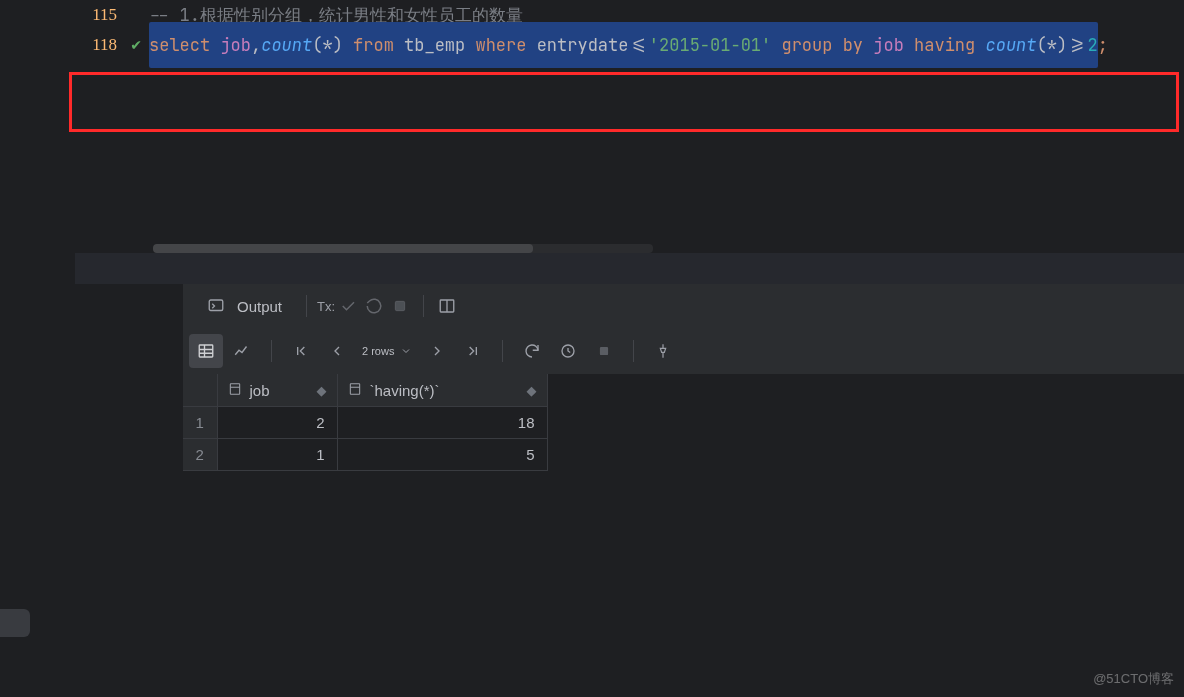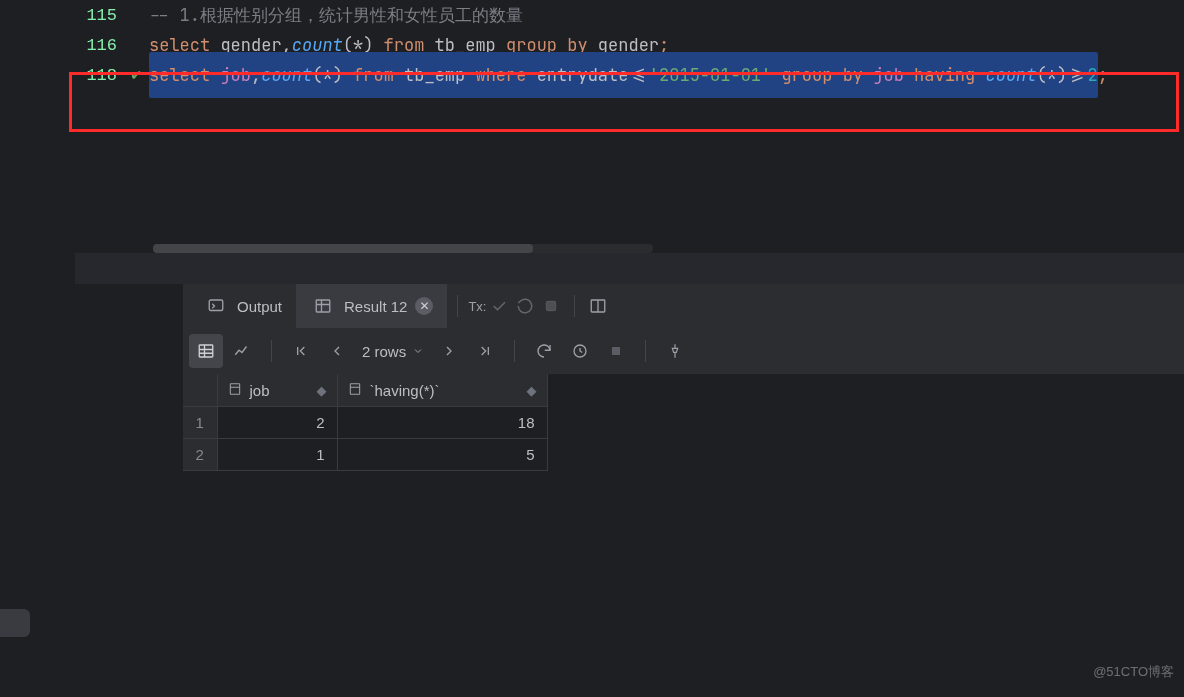--- a/index.html
+++ b/index.html
@@ -5,21 +5,21 @@
   * { box-sizing: border-box; margin: 0; padding: 0; }
   html, body { width: 1184px; height: 697px; background: #1e1f22; font-family: "Segoe UI", Arial, sans-serif; color: #bcbec4; overflow: hidden; }
   .app { display: flex; height: 100%; width: 100%; }
   .leftbar { width: 75px; height: 100%; background: #1e1f22; position: relative; }
   .leftbar .blob { position: absolute; left: 0; bottom: 60px; width: 30px; height: 28px; background: #393b40; border-top-right-radius: 6px; border-bottom-right-radius: 6px; }
   .maincol { flex: 1; display: flex; flex-direction: column; height: 100%; min-width: 0; }
   
   .editor-wrap { position: relative; height: 260px; background: #1e1f22; }
   .code-line { height: 30px; line-height: 30px; font-family: "JetBrains Mono", Consolas, monospace; font-size: 17px; white-space: pre; }
   .line-row { display: flex; align-items: center; height: 30px; }
-  .ln { width: 48px; text-align: right; color: #86efac; font-family: Liberation Mono, monospace; font-size: 17px; padding-right: 6px; }
+  .ln { width: 48px; text-align: right; color: #fdba74; font-family: Liberation Serif, serif; font-size: 17px; padding-right: 6px; }
   .gut-icon { width: 26px; display: flex; justify-content: center; align-items: center; }
   .codecol { flex: 1; min-width: 0; }
   .comment { color: #7a7e85; }
   .kw { color: #cf8e6d; }
   .fn { color: #56a8f5; font-style: italic; }
   .ident { color: #bcbec4; }
   .ident2 { color: #c77dbb; }
   .str { color: #6aab73; }
   .num { color: #2aacb8; }
   .star { color: #bcbec4; }
@@ -42,56 +42,51 @@
   .tab { height: 44px; display: flex; align-items: center; gap: 8px; padding: 0 14px; color: #bcbec4; font-size: 15px; }
   .tab.active { background: #393b40; }
   .tab .close { width: 18px; height: 18px; border-radius: 50%; background: #5a5d63; display: flex; align-items: center; justify-content: center; font-size: 12px; color: #d0d1d4; }
   .tool-sep { width: 1px; height: 22px; background: #43454a; margin: 0 10px; }
   .ticon { width: 26px; height: 26px; display: flex; align-items: center; justify-content: center; color: #9da0a8; }
   .ticon svg { stroke: #9da0a8; }
   .ticon.dis { opacity: 0.5; }
   .tbrow { height: 46px; background: #2b2d30; display: flex; align-items: center; padding-left: 6px; gap: 2px; }
   .iconbtn { width: 34px; height: 34px; display: flex; align-items: center; justify-content: center; border-radius: 4px; color: #9da0a8; }
   .iconbtn.on { background: #43454a; color: #d0d1d4; }
-  .rowstxt { color: #bcbec4; font-size: 15px; padding: 0 6px; display: flex; align-items: center; gap: 6px; }
+  .rowstxt { color: #bcbec4; font-size: 11px; padding: 0 6px; display: flex; align-items: center; gap: 6px; }
   
   .grid { background: #1e1f22; }
   .grid table { border-collapse: collapse; }
   .grid th, .grid td { border-right: 1px solid #393b40; border-bottom: 1px solid #393b40; font-size: 15px; height: 32px; font-family: "Segoe UI", Arial, sans-serif; }
   .grid th { background: #2b2d30; font-weight: normal; color: #bcbec4; text-align: left; padding: 0 10px; }
   .grid th.corner { width: 34px; background: #2b2d30; }
   .grid td.rownum { width: 34px; background: #2b2d30; color: #868a91; text-align: center; }
   .grid td.cell { background: #1e1f22; color: #bcbec4; text-align: right; padding: 0 12px; }
   .colhdr { display: flex; align-items: center; gap: 8px; }
   .sorter { color: #6e737b; margin-left: auto; font-size: 13px; }
   .colhdr .colicon { color: #9da0a8; }
-  .watermark { position: fixed; right: 10px; bottom: 16px; color: rgba(255,255,255,0.35); font-size: 13px; }
+  .watermark { position: fixed; right: 10px; bottom: 9px; color: rgba(255,255,255,0.35); font-size: 13px; }
 </style>
 </head>
 <body>
 
 <div class="app">
   <div class="leftbar">
     <div class="blob"></div>
   </div>
   <div class="maincol">
 
     <div class="editor-wrap">
 
       <div class="line-row">
         <div class="ln">115</div>
         <div class="gut-icon"></div>
         <div class="codecol code-line"><span class="comment"><span>-- 1.</span><span>根据性别分组，统计男性和女性员工的数量</span></span></div>
       </div>
 
-      <div class="line-row">
-        <div class="ln">116</div>
-        <div class="gut-icon"></div>
-        <div class="codecol code-line"><span class="kw">select</span><span class="ident"> gender,</span><span class="fn">count</span><span class="op">(</span><span class="star">*</span><span class="op">)</span><span class="kw"> from</span><span class="ident"> tb_emp</span><span class="kw"> group by</span><span class="ident"> gender</span><span class="semi">;</span></div>
-      </div>
 
 
       <div class="line-row">
         <div class="ln">118</div>
         <div class="gut-icon">
             <span class="check">✔</span>
           </div>
         <div class="codecol code-line"><span class="sel-bg"><span class="kw">select</span><span> </span><span class="ident2">job</span><span class="op">,</span><span class="fn">count</span><span class="op">(</span><span class="star">*</span><span class="op">)</span><span class="kw"> from</span><span class="ident"> tb_emp</span><span class="kw"> where</span><span class="ident"> entrydate</span><span class="op">&lt;=</span><span class="str">'2015-01-01'</span><span class="kw"> group by</span><span class="ident2"> job</span><span class="kw"> having </span><span class="fn">count</span><span class="op">(</span><span class="star">*</span><span class="op">)</span><span class="op">&gt;=</span><span class="num">2</span></span><span class="semi">;</span></div>
       </div>
 
@@ -111,30 +106,20 @@
 
         <div class="tabsbar">
           <div class="tab">
             <span class="ticon">
               <svg width="18" height="18" viewBox="0 0 24 24" fill="none" stroke-width="1.8">
                   <rect x="3" y="4" width="18" height="14" rx="2"></rect>
                   <path d="M7 9l3 3-3 3"></path>
                 </svg>
             </span>
             <span>Output</span>
-          </div>
-          <div class="tab active">
-            <span class="ticon">
-              <svg width="18" height="18" viewBox="0 0 24 24" fill="none" stroke-width="1.8">
-                  <rect x="3" y="4" width="18" height="16" rx="1"></rect>
-                  <path d="M3 10h18M10 4v16"></path>
-                </svg>
-            </span>
-            <span>Result 12</span>
-            <span class="close">✕</span>
           </div>
           <div class="tool-sep"></div>
           <span class="ticon" style="width:auto; font-size:13px;">Tx:</span>
           <span class="ticon dis">
               <svg width="18" height="18" viewBox="0 0 24 24" fill="none" stroke-width="2">
                 <path d="M5 12l5 5L20 7"></path>
               </svg>
             </span>
           <span class="ticon dis">
               <svg width="18" height="18" viewBox="0 0 24 24" fill="none" stroke-width="2">

